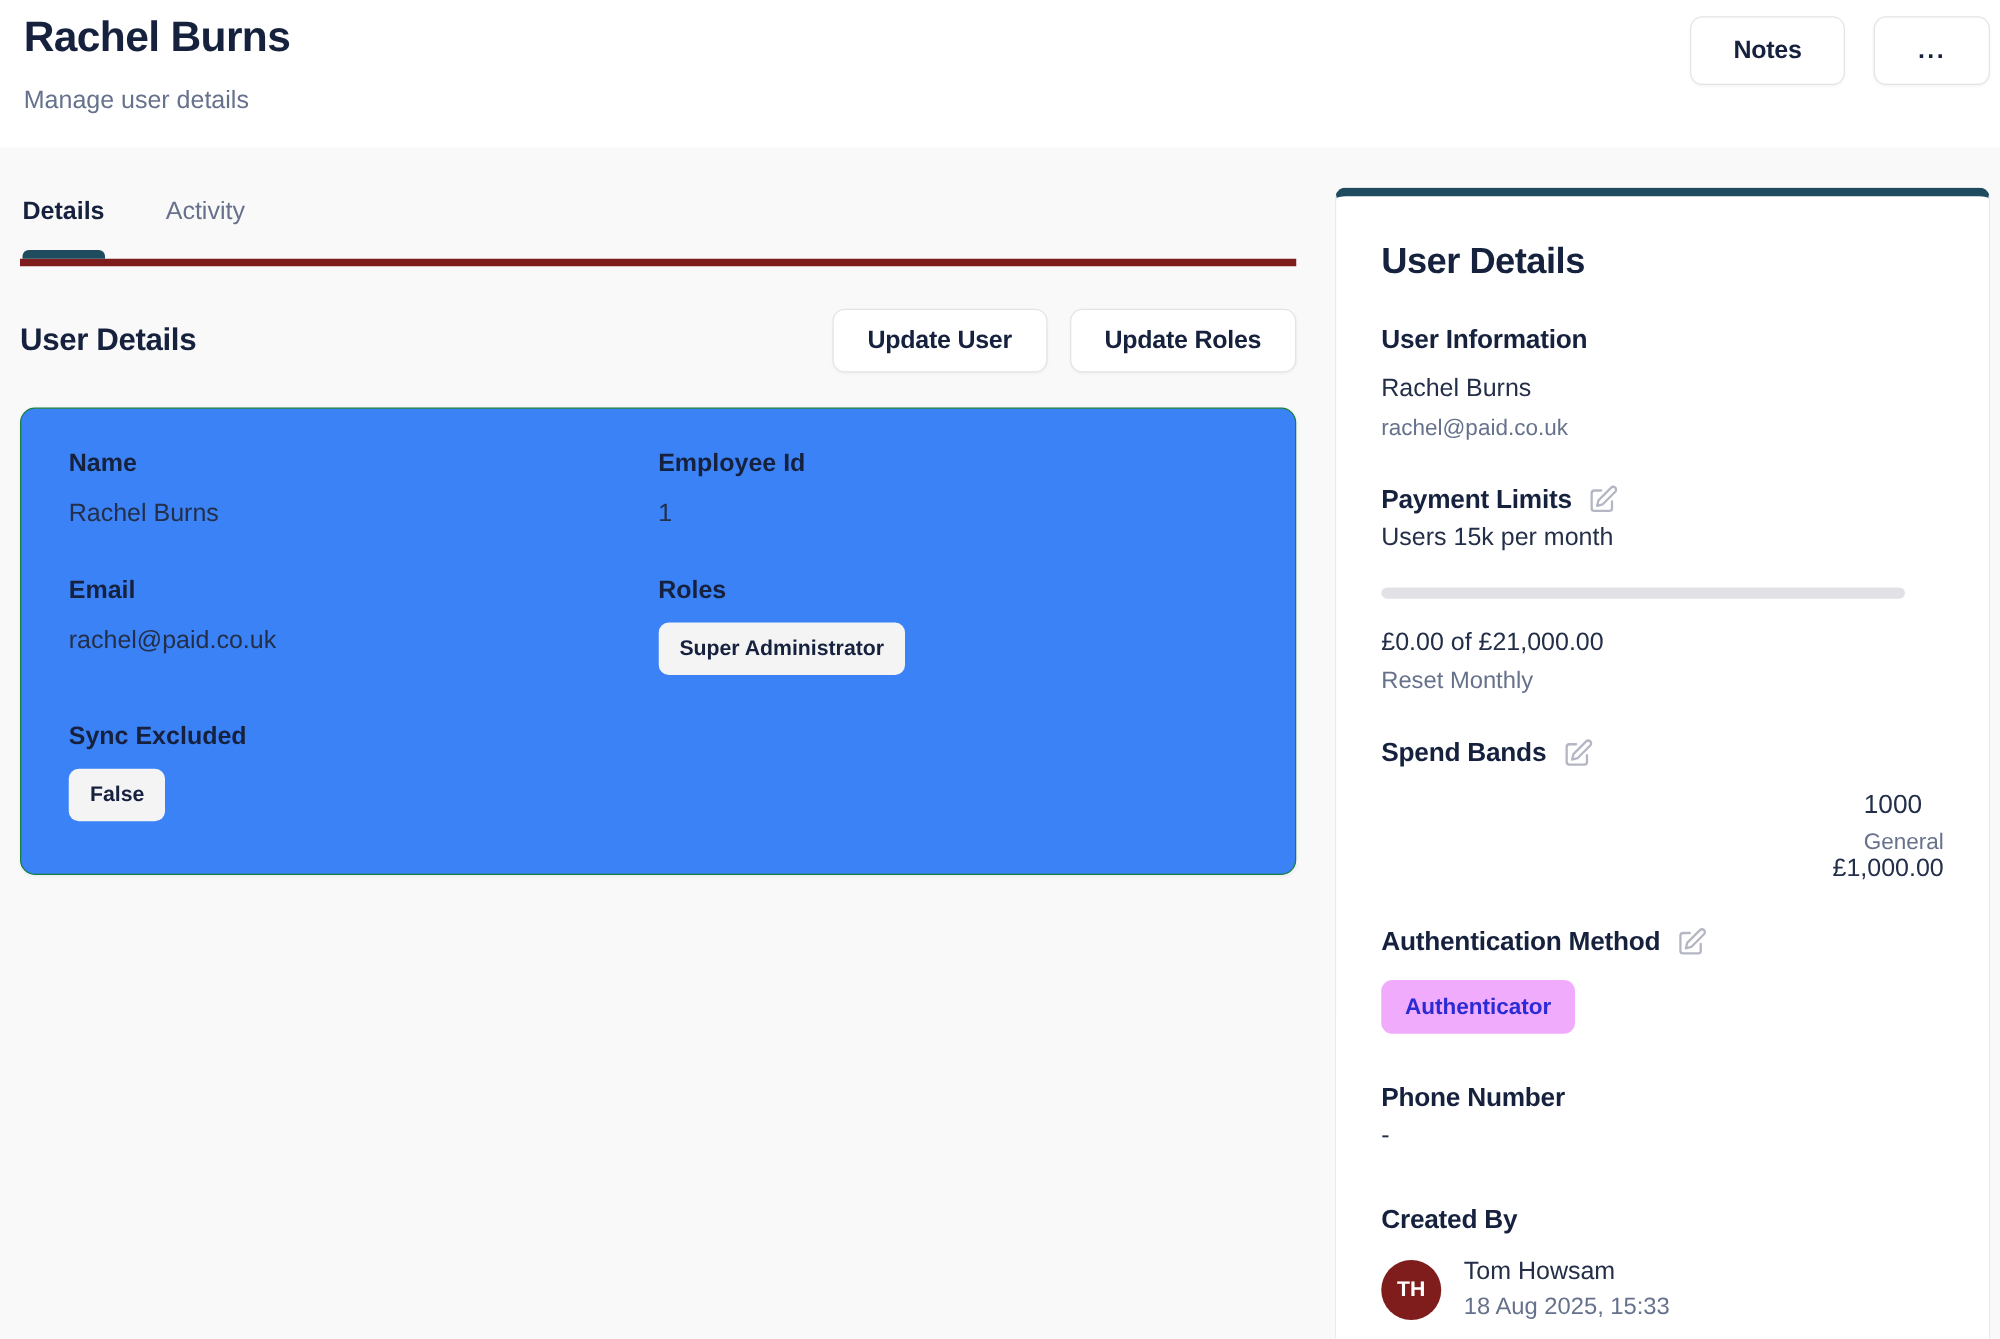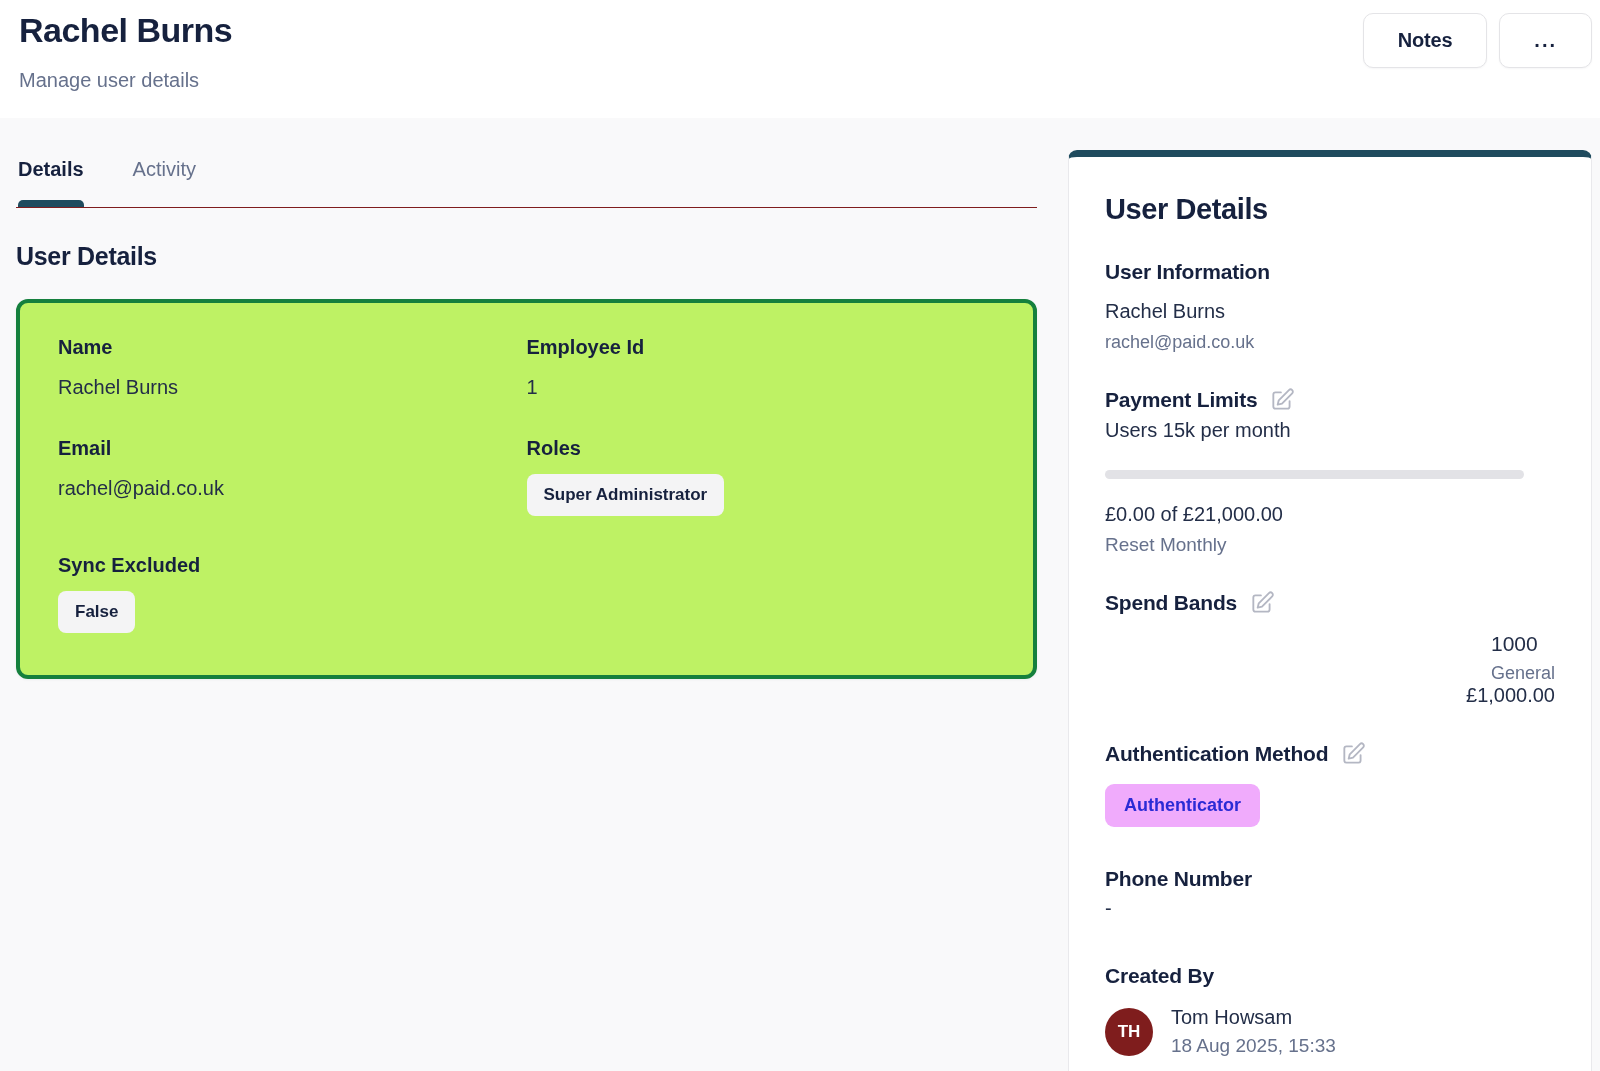--- a/index.html
+++ b/index.html
@@ -27,21 +27,21 @@
   }
   .page-title {
     font-size: 34px; font-weight: 700; color: var(--dark);
     letter-spacing: -0.5px; line-height: 1.2;
   }
   .page-subtitle {
     font-size: 20px; color: var(--muted); margin-top: 18px;
   }
   .header-actions {
     position: absolute; top: 13px; right: 8px;
-    display: flex; gap: 12px;
+    display: flex; gap: 23px;
   }
   .btn {
     background: #ffffff;
     border: 1px solid var(--border);
     border-radius: 10px;
     font-family: inherit;
     font-size: 20px; font-weight: 700; color: var(--dark);
     padding: 15px 34px;
     cursor: pointer;
     box-shadow: 0 1px 2px rgba(16,24,40,0.04);
@@ -55,21 +55,21 @@
     padding: 0 8px 0 16px;
     gap: 31px;
     height: 953px;
   }
   .main-col { width: 1021px; flex: none; }
 
   
   .tabs {
     margin-top: 40px;
     display: flex; gap: 49px;
-    border-bottom: 1px solid #7f1d1d;
+    border-bottom: 6px solid #7f1d1d;
     padding: 0 2px;
   }
   .tab {
     font-size: 20px; padding-bottom: 26px;
     position: relative; cursor: pointer;
     color: var(--muted); font-weight: 500;
   }
   .tab.active { color: var(--dark); font-weight: 700; }
   .tab.active::after {
     content: "";
@@ -86,22 +86,22 @@
   .section-title {
     font-size: 25px; font-weight: 700; color: var(--dark);
     letter-spacing: -0.3px;
   }
   .section-actions { display: flex; gap: 18px; }
   .btn-sm { padding: 13px 27px; font-size: 20px; }
 
   
   .card {
     margin-top: 28px;
-    background: #bef264;
-    border: 4px solid #15803d;
+    background: #3b82f6;
+    border: 1px solid #15803d;
     border-radius: 12px;
     box-shadow: 0 1px 3px rgba(16,24,40,0.05);
     padding: 33px 38px 42px 38px;
   }
   .field-grid {
     display: grid;
     grid-template-columns: 1fr 1fr;
     row-gap: 38px;
   }
   .field-label { font-size: 20px; font-weight: 700; color: var(--dark); }
@@ -199,20 +199,24 @@
 
   <div class="main-col">
 
     <div class="tabs">
       <div class="tab active">Details</div>
       <div class="tab">Activity</div>
     </div>
 
     <div class="section-head">
       <h2 class="section-title">User Details</h2>
+      <div class="section-actions">
+        <button class="btn btn-sm">Update User</button>
+        <button class="btn btn-sm">Update Roles</button>
+      </div>
     </div>
 
     <div class="card">
       <div class="field-grid">
 
         <div>
           <div class="field-label">Name</div>
           <div class="field-value">Rachel Burns</div>
         </div>
 

